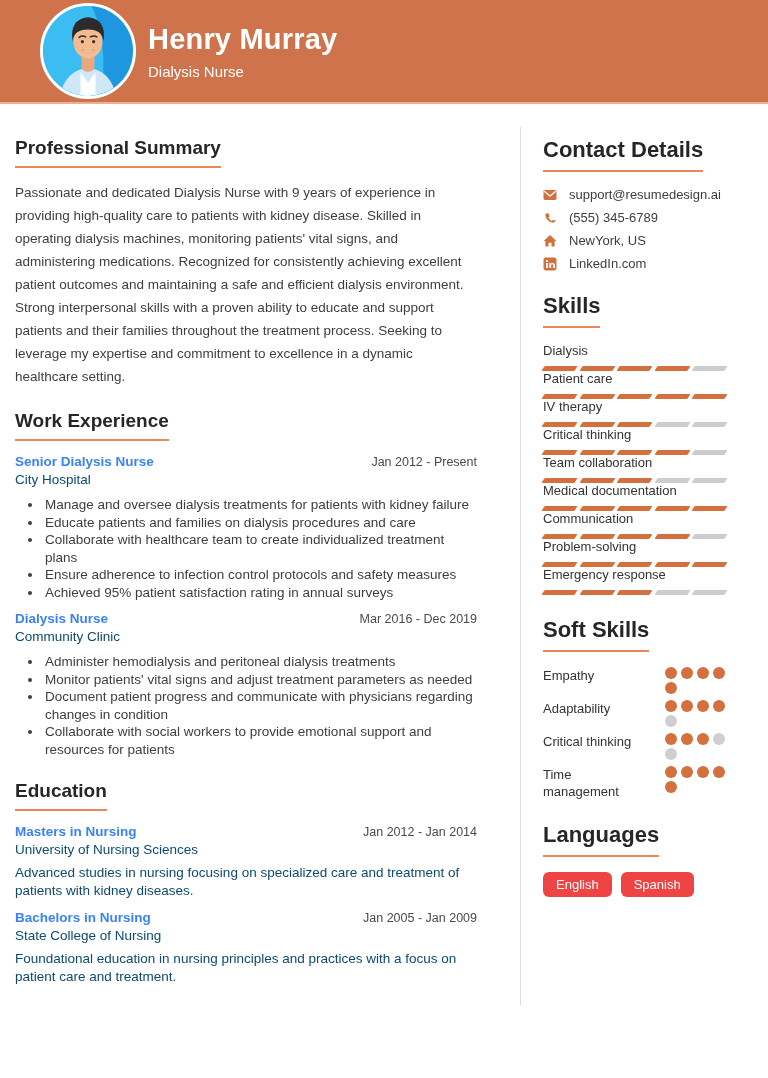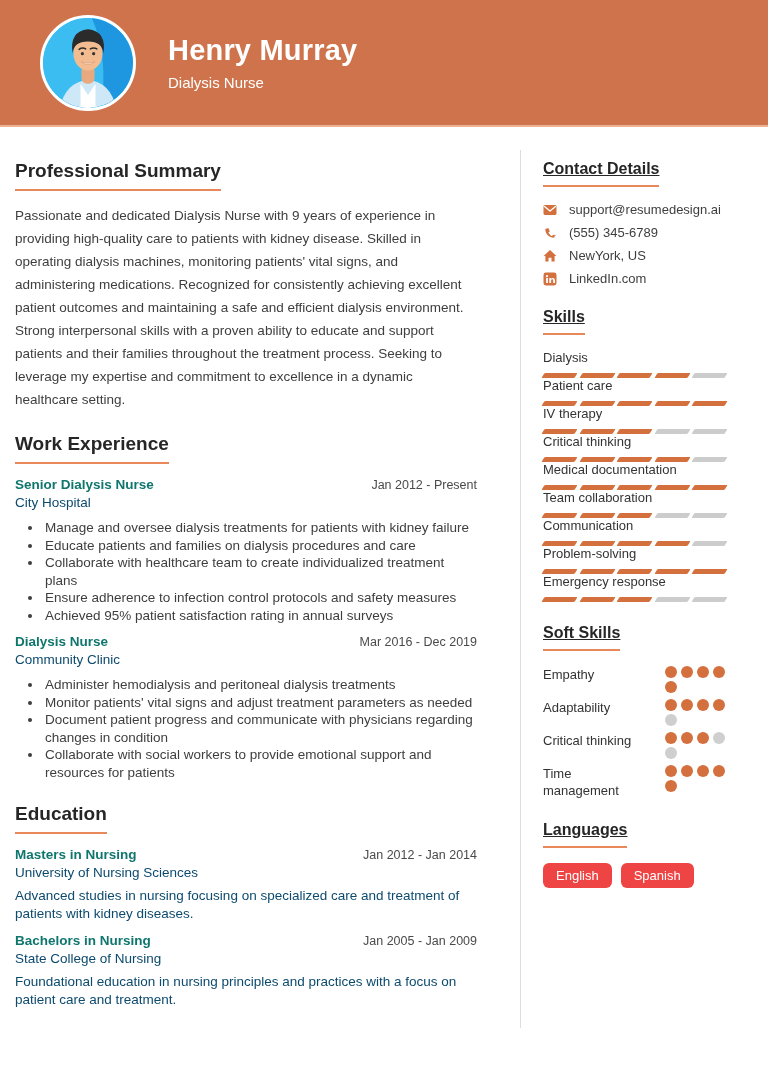--- a/index.html
+++ b/index.html
@@ -1,46 +1,46 @@
 <!DOCTYPE html>
 <html><head>
 <meta charset="utf-8">
 <style>
   * { margin:0; padding:0; box-sizing:border-box; }
   html,body { background:#fff; }
   body { font-family:"Liberation Sans", sans-serif; color:#3e3e3e; }
   .page { position:relative; width:768px; height:1078px; background:#fff; overflow:hidden; }
 
   
-  .header { height:127px; background:#ce734b; border-bottom:2px solid #eeb093;
-            display:flex; align-items:center; padding-left:40px; gap:32px; }
+  .header { height:104px; background:#ce734b; border-bottom:2px solid #eeb093;
+            display:flex; align-items:center; padding-left:40px; gap:12px; }
   .avatar { width:96px; height:96px; border-radius:50%; border:3px solid #fff;
             overflow:hidden; flex:0 0 auto; background:#3bbdf2; }
   .avatar svg { display:block; width:100%; height:100%; }
   .header-name { color:#fff; font-size:29px; font-weight:700; letter-spacing:.2px; }
   .header-title { color:#fff; font-size:15px; margin-top:7px; }
 
   
   .main { position:relative; display:flex; height:949px; }
   .divider { position:absolute; left:520px; top:23px; bottom:48px; width:1px; background:#ddd; }
   .left-col  { flex:0 0 520px; padding:33px 43px 0 15px; }
   .right-col { flex:1; padding:33px 41px 0 23px; }
 
   h2.sec { display:inline-block; font-size:19px; font-weight:700; color:#262626;
            padding-bottom:7px; border-bottom:2px solid #e9885a; }
-  .right-col h2.sec { font-size:16px;text-decoration:underline; }
+  .right-col h2.sec { font-size:22px; }
   section.block { margin-bottom:22px; }
   .left-col h2.sec { margin-bottom:13px; }
   .right-col h2.sec { margin-bottom:15px; }
 
   
   .summary-text { font-size:13.5px; line-height:23px; color:#3e3e3e; }
   .entry { margin-bottom:10px; }
   .entry-head { display:flex; justify-content:space-between; align-items:baseline; }
-  .entry-title { font-size:13.5px; font-weight:700; color:#0f766e; }
+  .entry-title { font-size:13.5px; font-weight:700; color:#3b82f6; }
   .entry-date { font-size:12.5px; color:#4a4a4a; white-space:nowrap; }
   .entry-sub { font-size:13.5px; color:#0c4a6e; margin-top:3px; }
   ul.bullets { margin:9px 0 2px; padding-left:28px; }
   ul.bullets li { font-size:13.5px; line-height:17.5px; color:#3e3e3e; padding-left:2px; }
   .entry-desc { font-size:13.5px; line-height:18px; color:#0c4a6e; margin-top:7px; }
 
   
   .contact-row { display:flex; align-items:center; gap:12px; margin-bottom:8px; min-height:14px; }
   .contact-row svg { flex:0 0 14px; }
   .contact-val { font-size:13px; color:#3e3e3e; }
@@ -241,37 +241,37 @@
           <div class="skill-name">Critical thinking</div>
           <div class="skill-bar">
               <i class="on"></i>
               <i class="on"></i>
               <i class="on"></i>
               <i class="on"></i>
               <i class=""></i>
             </div>
         </div>
         <div class="skill">
+          <div class="skill-name">Team collaboration</div>
+          <div class="skill-bar">
+              <i class="on"></i>
+              <i class="on"></i>
+              <i class="on"></i>
+              <i class=""></i>
+              <i class=""></i>
+            </div>
+        </div>
+        <div class="skill">
           <div class="skill-name">Medical documentation</div>
           <div class="skill-bar">
               <i class="on"></i>
               <i class="on"></i>
               <i class="on"></i>
               <i class="on"></i>
               <i class="on"></i>
-            </div>
-        </div>
-        <div class="skill">
-          <div class="skill-name">Team collaboration</div>
-          <div class="skill-bar">
-              <i class="on"></i>
-              <i class="on"></i>
-              <i class="on"></i>
-              <i class=""></i>
-              <i class=""></i>
             </div>
         </div>
         <div class="skill">
           <div class="skill-name">Communication</div>
           <div class="skill-bar">
               <i class="on"></i>
               <i class="on"></i>
               <i class="on"></i>
               <i class="on"></i>
               <i class=""></i>

